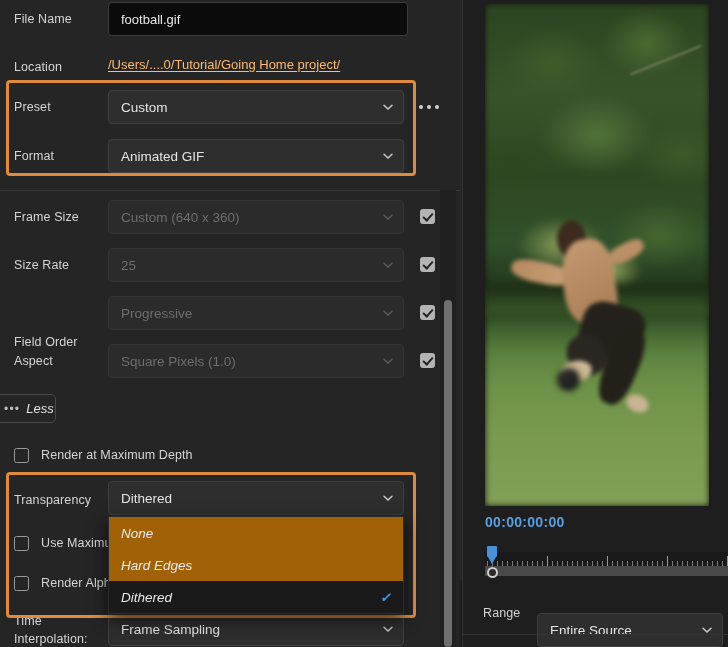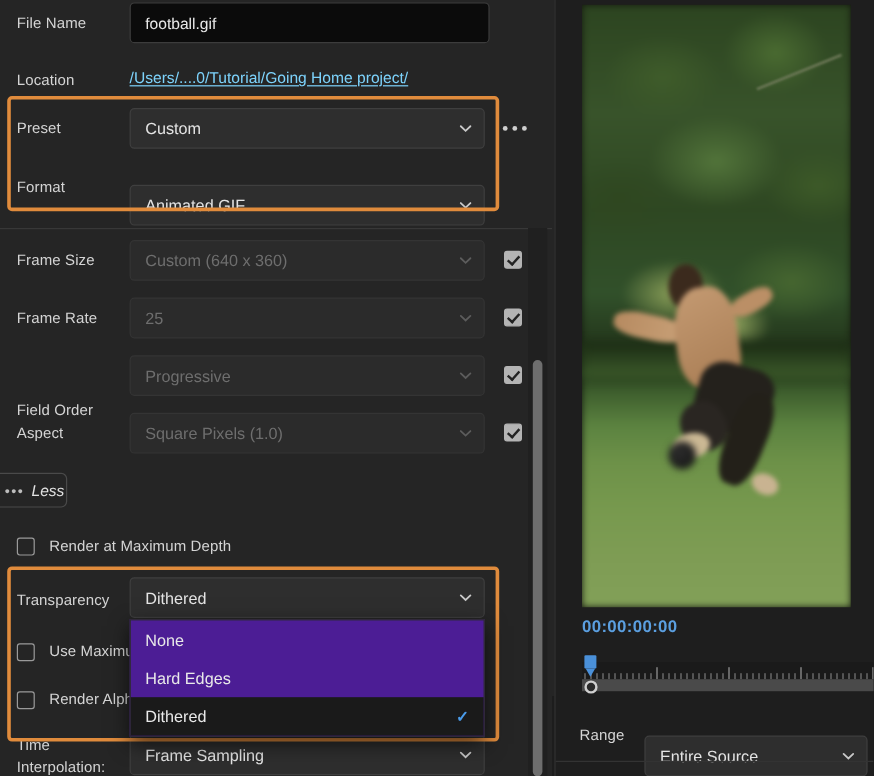--- a/index.html
+++ b/index.html
@@ -24,21 +24,21 @@
 
   
   .text-field {
     background: #0b0b0b; border: 1px solid #3c3c3c; border-radius: 4px;
     color: #e8e8e8; font-size: 13px; font-family: "Liberation Sans", sans-serif;
     padding: 0 12px; outline: none; height: 34px; width: 300px;
   }
 
   
   .link {
-    color: #7dd3fc; font-size: 13px; text-decoration: underline;
+    color: #fdba74; font-size: 13px; text-decoration: underline;
     text-underline-offset: 2px; cursor: pointer; white-space: nowrap;
   }
 
   
   .sel {
     position: relative; background: #2e2e2e; border: 1px solid #3f3f3f;
     border-radius: 4px; height: 34px; display: flex; align-items: center;
     padding: 0 12px; cursor: pointer;
   }
   .sel .val { color: #e4e4e4; font-size: 13.5px; white-space: nowrap; }
@@ -90,22 +90,22 @@
     position: absolute; cursor: pointer; display: flex; gap: 4px;
     align-items: center;
   }
   .ellipsis-btn i {
     width: 4px; height: 4px; border-radius: 50%; background: #cfcfcf;
     display: block;
   }
 
   
   .popup {
-    position: absolute; background: #4c1d95; border: 1px solid #2c2c2c;
-    z-index: 60; box-shadow: 0 6px 16px rgba(0,0,0,.65);
+    position: absolute; background: #a16207; border: 1px solid #2c2c2c;
+    z-index: 60; box-shadow: 0 6px 16px rgba(0,0,0,.65); font-style: italic;
   }
   .popup .opt {
     height: 32px; display: flex; align-items: center; padding: 0 12px;
     color: #e9e9e9; font-size: 13.5px; cursor: pointer; position: relative;
   }
   .popup .opt.sel-row { background: #1a1a1a; }
   .popup .opt .tick {
     position: absolute; right: 12px; color: #4a9bea; font-size: 13px;
     font-weight: bold;
   }
@@ -272,21 +272,21 @@
 
     <div class="ellipsis-btn" style="left:419px; top:105px;">
       <i></i>
         <i></i>
         <i></i>
     </div>
 
     <div class="row" style="left:14px; top:145px; height:22px;">
       <span class="lbl">Format</span>
     </div>
-    <div class="sel" style="position:absolute; left:108px; top:154px; width:296px;">
+    <div class="sel" style="position:absolute; left:108px; top:139px; width:296px;">
       <span class="val">Animated GIF</span>
       <span class="chev">
         <svg viewBox="0 0 12 12" width="12" height="12">
             <path d="M2 4.2 L6 8 L10 4.2" fill="none" stroke="#c9c9c9" stroke-width="1.5" stroke-linecap="round"></path>
           </svg>
       </span>
     </div>
 
     <div class="hl" style="left:6px; top:80px; width:410px; height:96px;"></div>
 
@@ -299,21 +299,21 @@
       <span class="val">Custom (640 x 360)</span>
       <span class="chev">
         <svg viewBox="0 0 12 12" width="12" height="12">
             <path d="M2 4.2 L6 8 L10 4.2" fill="none" stroke="#5c5c5c" stroke-width="1.5" stroke-linecap="round"></path>
           </svg>
       </span>
     </div>
     <div class="cbx checked" style="position:absolute; left:420px; top:209px;"></div>
 
     <div class="row" style="left:14px; top:254px; height:22px;">
-      <span class="lbl">Frame Rate</span>
+      <span class="lbl">Size Rate</span>
     </div>
     <div class="sel disabled" style="position:absolute; left:108px; top:248px; width:296px;">
       <span class="val">25</span>
       <span class="chev">
         <svg viewBox="0 0 12 12" width="12" height="12">
             <path d="M2 4.2 L6 8 L10 4.2" fill="none" stroke="#5c5c5c" stroke-width="1.5" stroke-linecap="round"></path>
           </svg>
       </span>
     </div>
     <div class="cbx checked" style="position:absolute; left:420px; top:257px;"></div>

